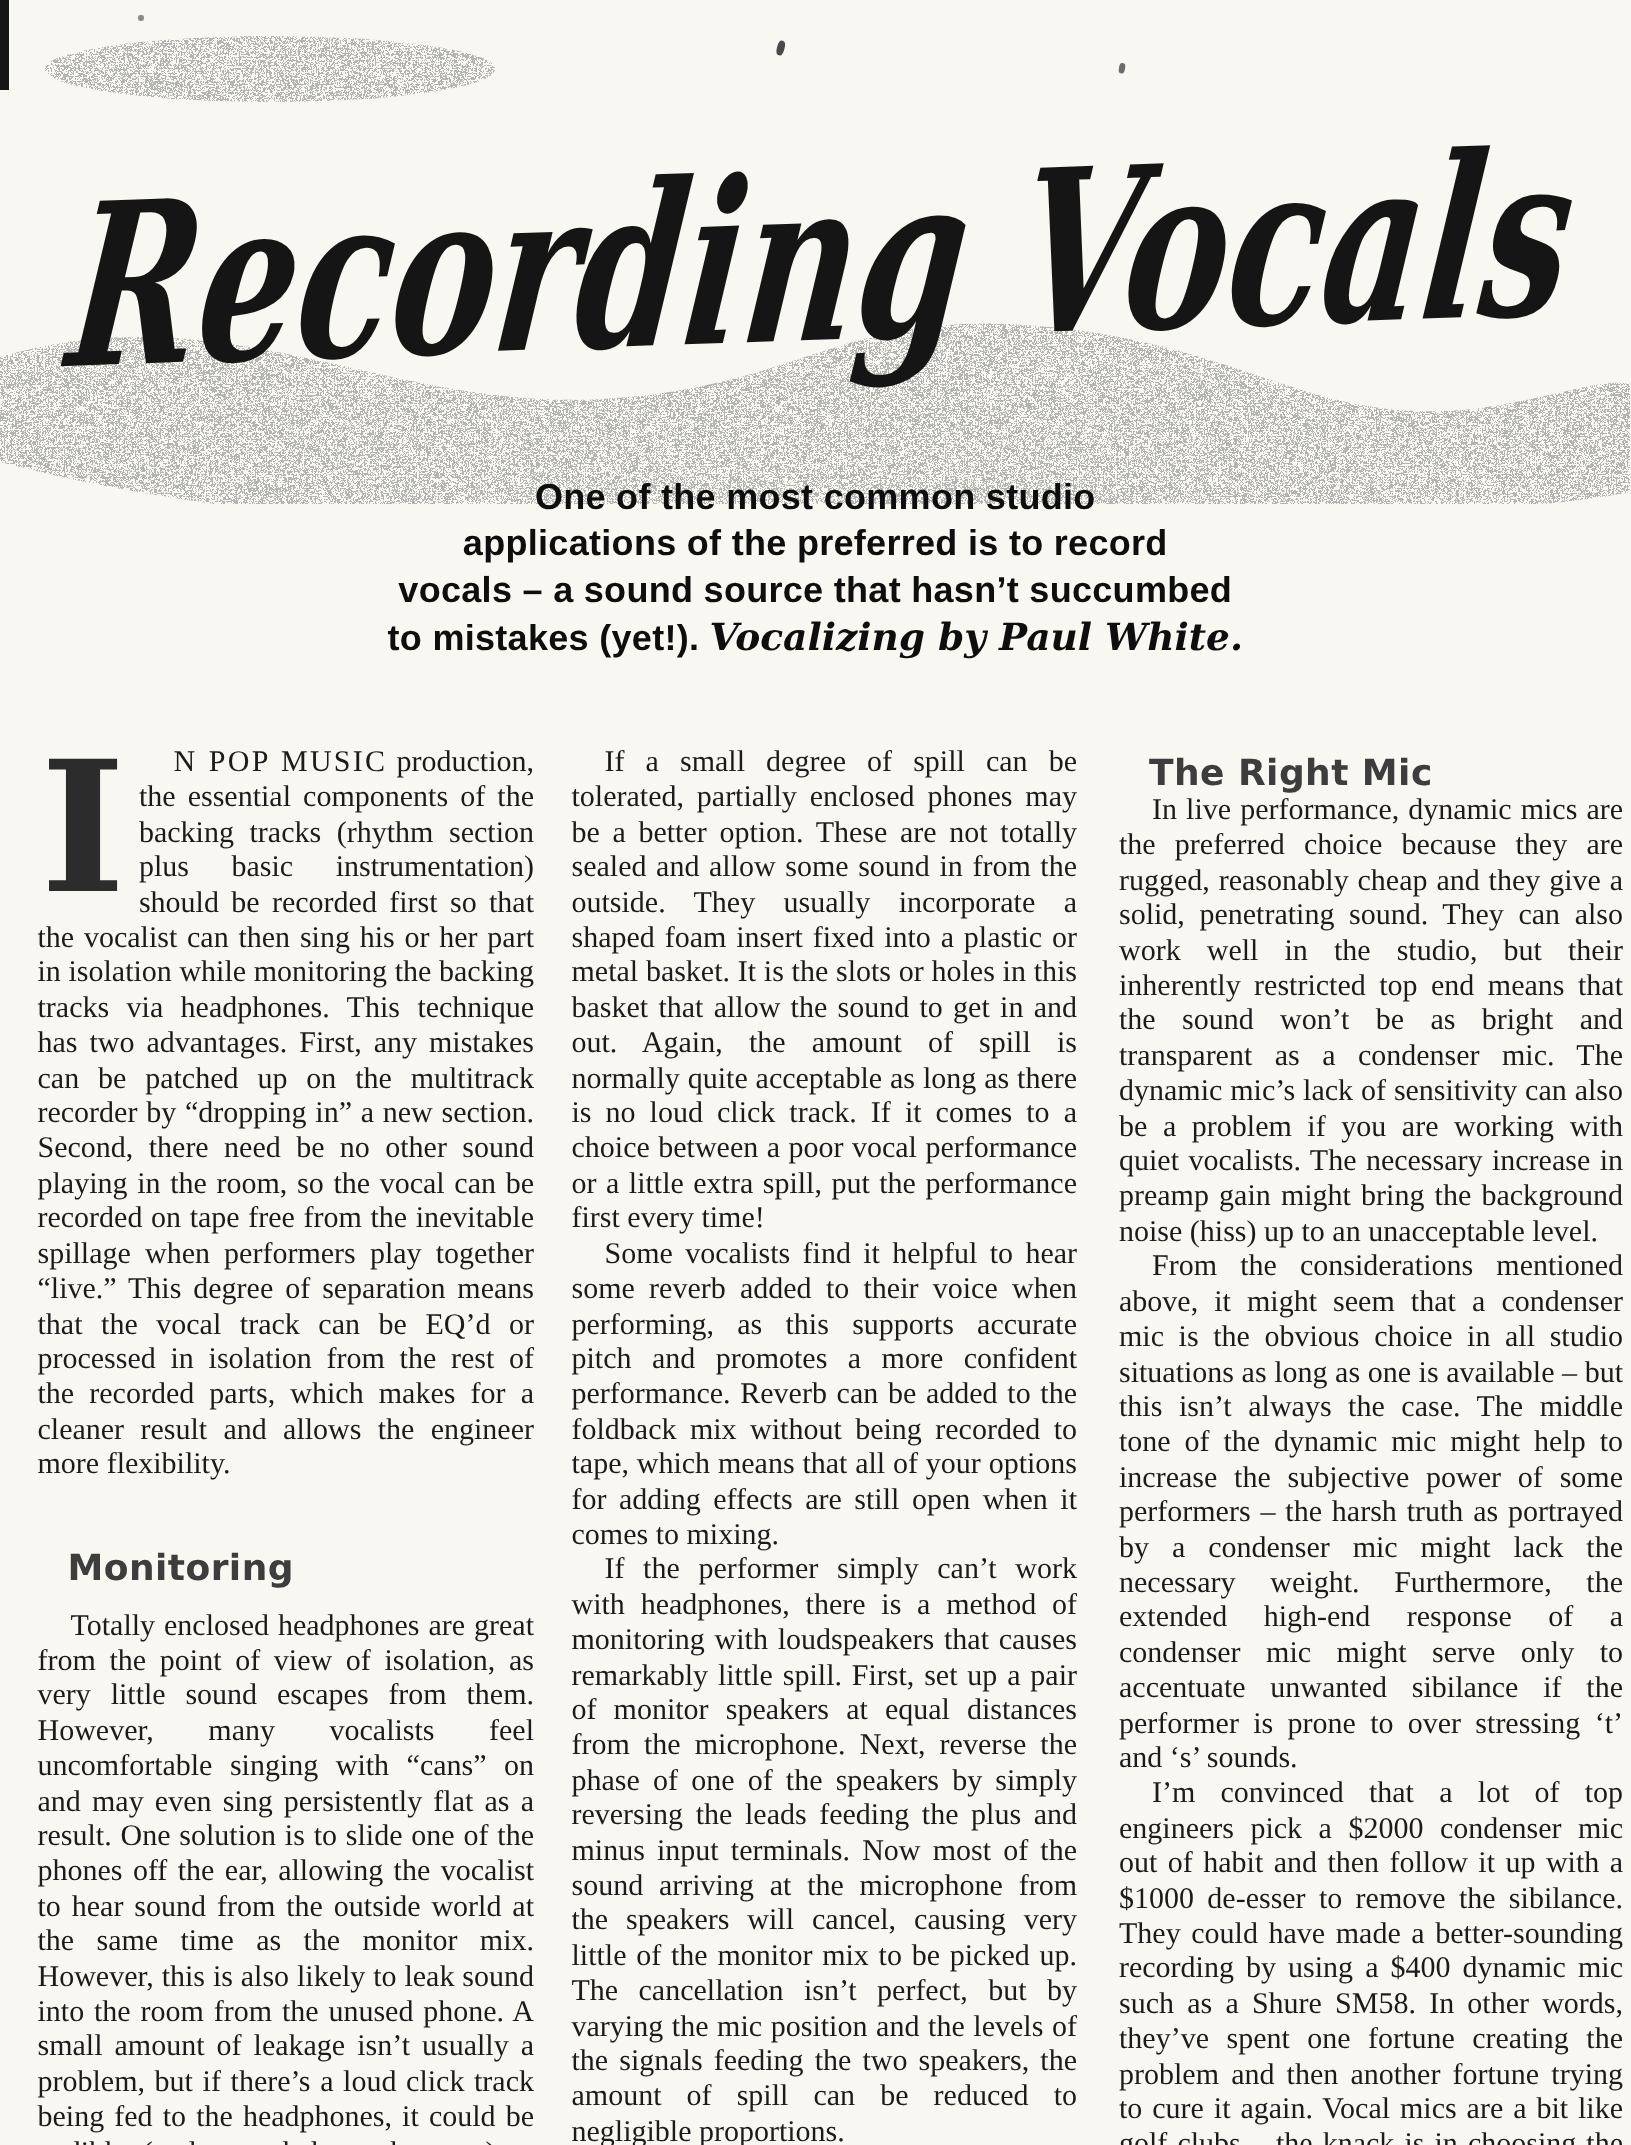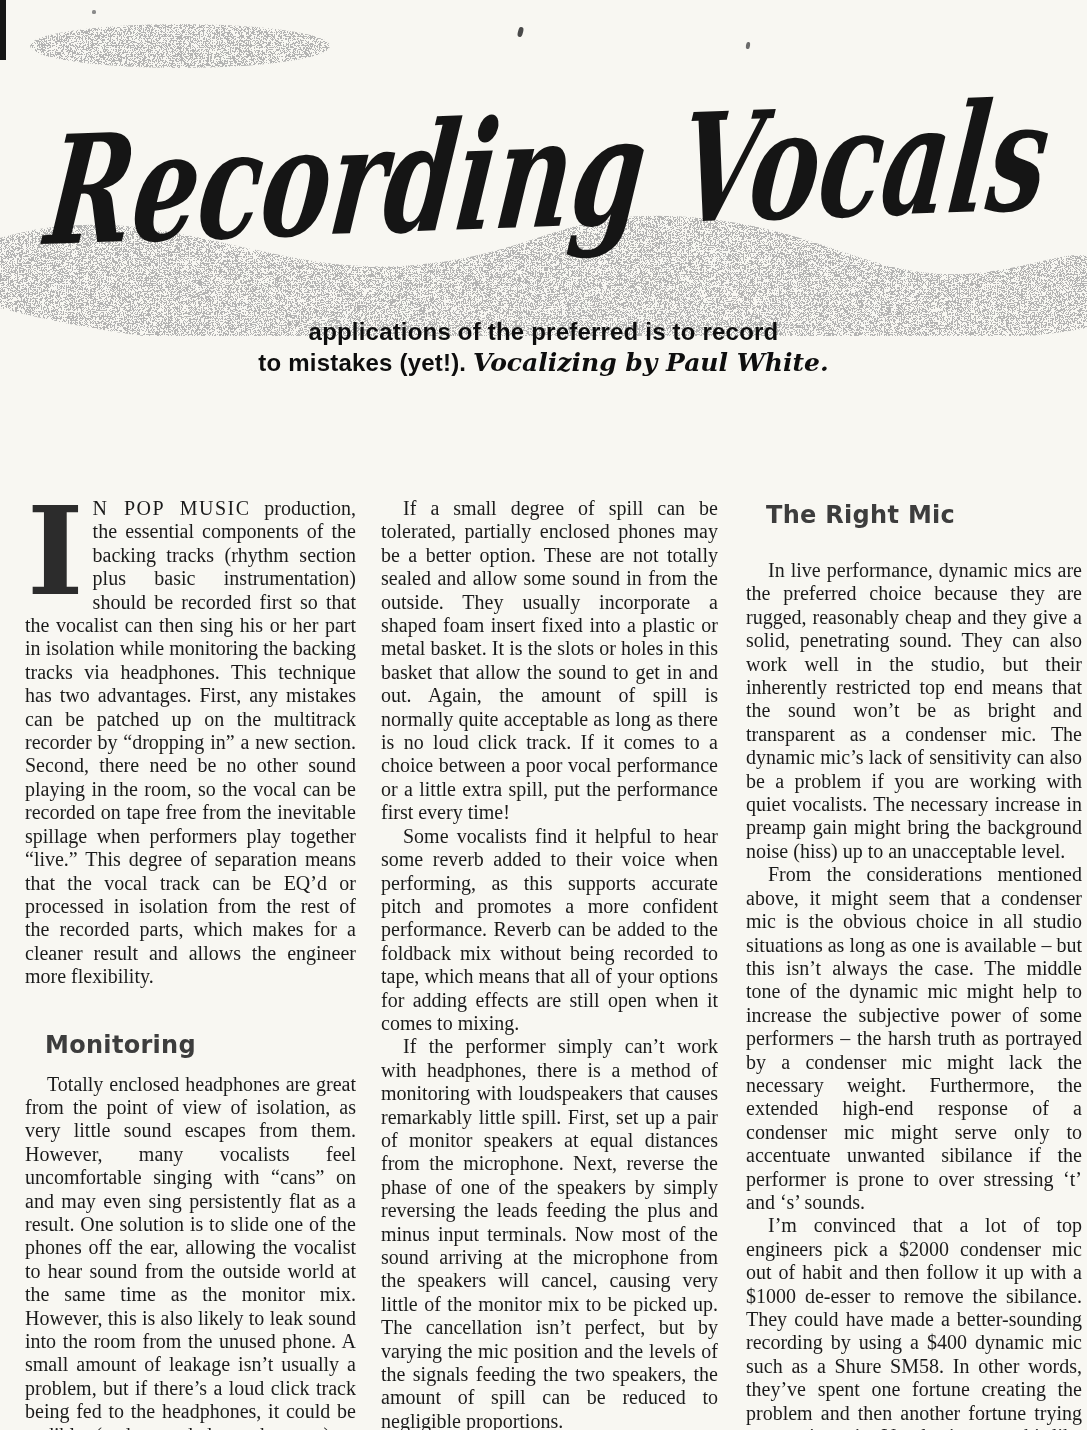--- a/index.html
+++ b/index.html
@@ -49,29 +49,29 @@
     text-indent:22px;
   }
   .col p.no-indent{text-indent:0;}
   .dropcap{
     float:left;
     font-family:"DejaVu Serif", serif;font-weight:bold;
     font-size:121px;line-height:0.86;
     color:#2c2c2c;
     margin:3px 9px 0 2px;
   }
-  .lead-caps{letter-spacing:1.5px;}
+  .lead-caps{letter-spacing:1.5px;margin-left:23px;}
   .section-heading{
     font-family:"DejaVu Sans", sans-serif;
     font-weight:bold;font-size:24px;
     color:#3d3d3d;letter-spacing:0.3px;
     margin:0 0 0 20px;
   }
   .heading-mid{margin-top:42px;margin-bottom:14px;}
-  .heading-top{margin-top:4px;margin-bottom:30px;}
+  .heading-top{margin-top:4px;}
 </style>
 </head>
 <body>
 
 <div class="page">
 
   <div class="edge-strip"></div>
   <div class="speck s1"></div>
   <div class="speck s2"></div>
   <div class="speck s3"></div>
@@ -90,21 +90,23 @@
       </filter>
     </defs>
     <path filter="url(#speckle)" d="M0,232 C150,188 260,268 400,260 C540,252 560,198 700,212
              C840,226 880,284 1000,264 C1045,256 1070,246 1087,250
              L1087,322 C950,348 760,324 560,340 C360,356 150,342 0,302 Z"></path>
     <ellipse filter="url(#speckle)" cx="180" cy="40" rx="150" ry="22"></ellipse>
     <text class="title-text" x="58" y="220" font-size="150" textLength="1000" lengthAdjust="spacingAndGlyphs" transform="translate(14,0) rotate(-2 543 180) skewX(-8)">Recording Vocals</text>
   </svg>
 
   <div class="standfirst">
+    <div class="sf-line">One of the most common studio</div>
     <div class="sf-line">applications of the preferred is to record</div>
+    <div class="sf-line">vocals – a sound source that hasn’t succumbed</div>
     <div class="sf-line">
       <span>to mistakes (yet!).</span>
       <span class="sf-it"> Vocalizing by Paul White.</span>
     </div>
   </div>
 
   <div class="col col-1">
     <p class="no-indent">
       <span class="dropcap">I</span><span class="lead-caps">N POP MUSIC</span><span> production, the essential components of the backing tracks (rhythm section plus basic instrumentation) should be recorded first so that the vocalist can then sing his or her part in isolation while monitoring the backing tracks via headphones. This technique has two advantages. First, any mistakes can be patched up on the multitrack recorder by “dropping in” a new section. Second, there need be no other sound playing in the room, so the vocal can be recorded on tape free from the inevitable spillage when performers play together “live.” This degree of separation means that the vocal track can be EQ’d or processed in isolation from the rest of the recorded parts, which makes for a cleaner result and allows the engineer more flexibility.</span>
     </p>

